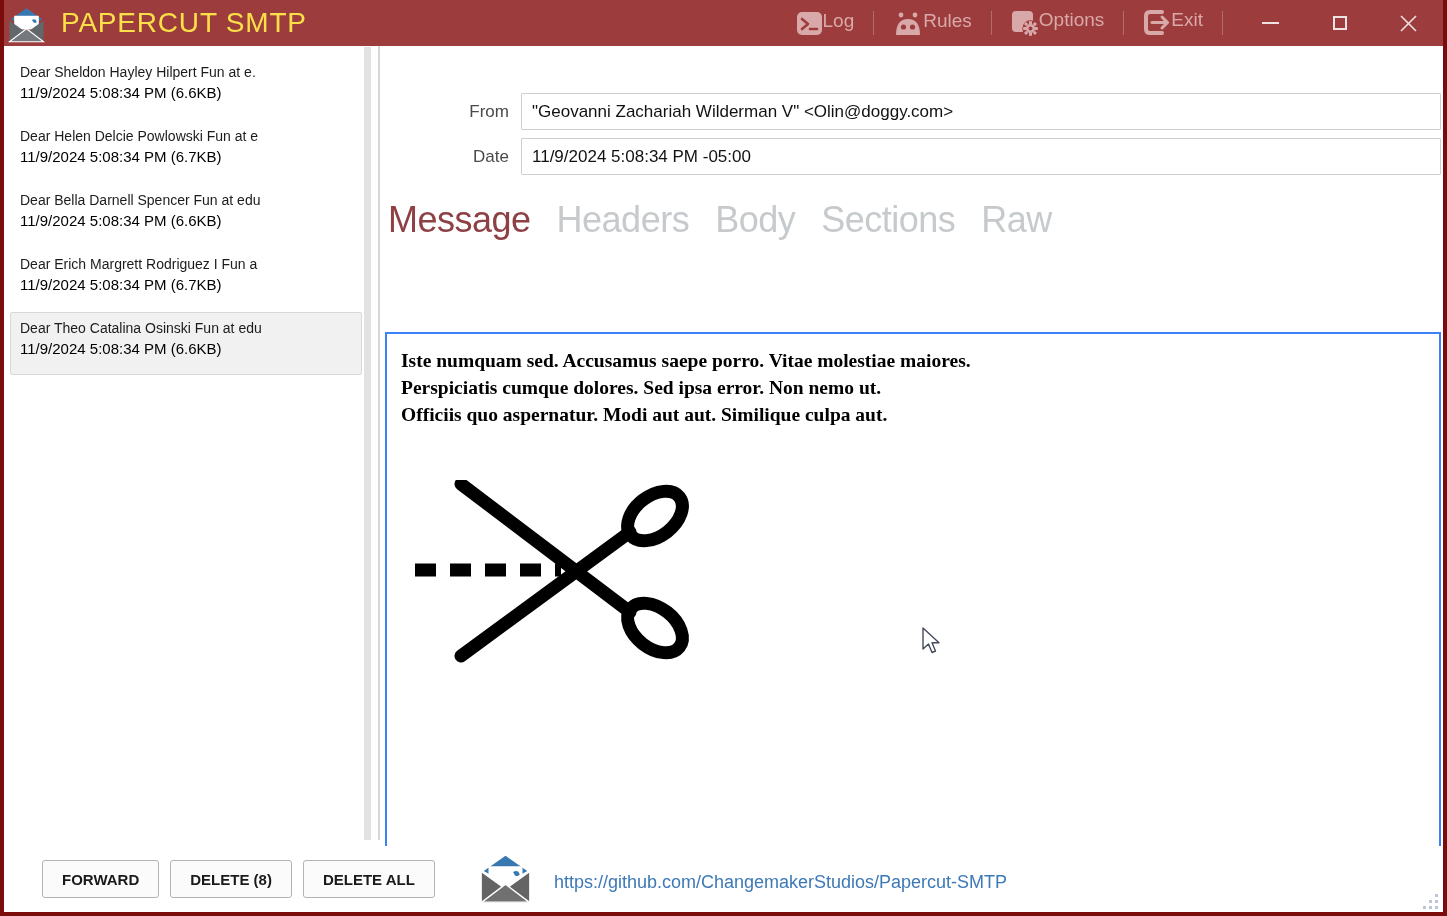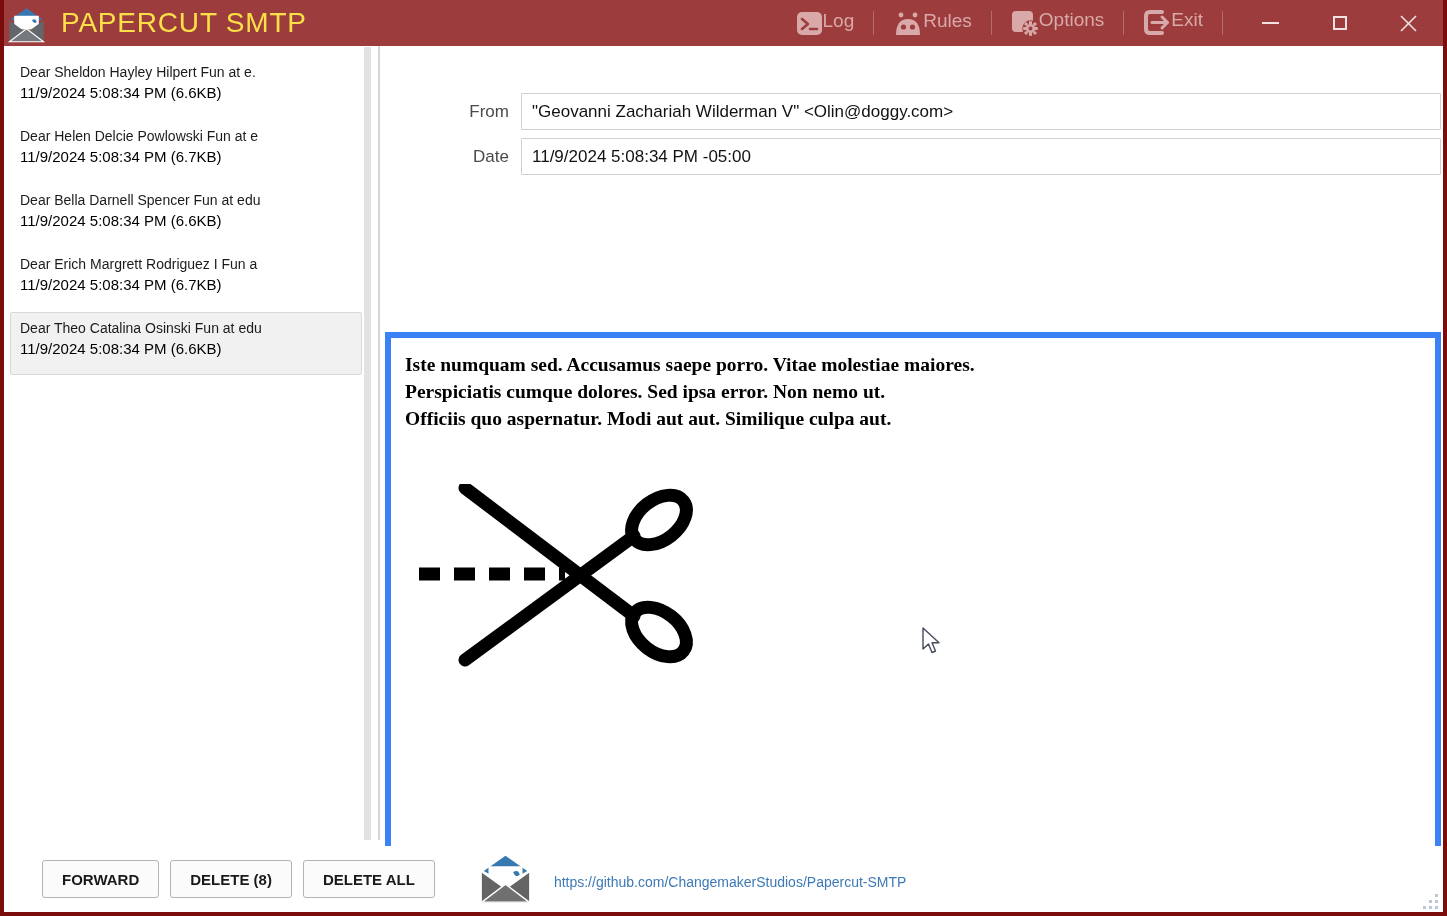--- a/index.html
+++ b/index.html
@@ -39,35 +39,35 @@
   .hdr-row { display:flex; align-items:center; margin-top:8px; }
   .hdr-row:first-child { margin-top:6px; }
   .hdr-label { width:141px; text-align:right; padding-right:12px; color:#4A4A4A; font-size:17px; flex:0 0 auto; }
   .hdr-input { flex:1; margin-right:2px; height:37px; border:1px solid #CFCFCF; border-radius:1px; font-family:"Liberation Sans",sans-serif; font-size:17px; color:#111; padding:0 10px; background:#fff; outline:none; }
   .hdr-input.bold { font-weight:bold; }
 
   .tabs { display:flex; align-items:flex-end; gap:26px; margin:12px 0 0 8px; height:54px; }
   .tab { font-size:36px; font-weight:300; color:#C6CACD; letter-spacing:-0.5px; line-height:1.2; cursor:default; }
   .tab.active { color:#8D4145; }
 
-  .msg-panel { position:absolute; left:5px; top:245px; width:1056px; height:549px; border:6px solid #3b82f6; background:#fff; padding:13px 14px; overflow:hidden; }
+  .msg-panel { position:absolute; left:5px; top:245px; width:1056px; height:549px; border:2px solid #3b82f6; background:#fff; padding:13px 14px; overflow:hidden; }
   .msg-line { font-family:"Liberation Serif", serif; font-weight:bold; font-size:19.5px; line-height:27px; color:#000; }
   .scissors { margin:52px 0 0 10px; }
 
   .cursor { position:absolute; left:921px; top:627px; z-index:60; }
 
   
   .bottombar { position:absolute; left:4px; right:4px; bottom:4px; height:66px; background:#fff; display:flex; align-items:center;padding-left:26px; }
   .action-btn { height:38px; margin-left:11px; padding:0 19px; background:#FBFBFB; border:1px solid #B3B3B3; border-radius:3px; font-family:"Liberation Sans",sans-serif; font-weight:bold; font-size:15px; color:#1A1A1A; }
   .action-btn:first-child { margin-left:12px; }
   .footer-brand { display:flex; align-items:center; margin-left:42px; }
   .footer-logo { width:57px; height:52px; flex:0 0 auto; }
   .footer-text { margin-left:20px; }
   .footer-version { font-size:15.5px; color:#6E6E6E; }
-  .footer-link { font-size:14px; color:#3D79B6; margin-top:6px; cursor:pointer; }
+  .footer-link { font-size:18px; color:#3D79B6; margin-top:6px; cursor:pointer; }
   .resize-grip { position:absolute; right:2px; bottom:0; width:20px; height:18px; }
 </style>
 </head>
 <body>
 
 <div class="window">
 
   <div class="titlebar">
     <svg class="app-logo" viewBox="0 0 60 55">
       <polygon points="30,3 53,19 30,32 7,19" fill="#3878B0"></polygon>
@@ -175,20 +175,27 @@
   <div class="detail">
     <div class="hdr-row">
       <div class="hdr-label">From</div>
       <input class="hdr-input" value="&quot;Geovanni Zachariah Wilderman V&quot; &lt;Olin@doggy.com&gt;" style="">
     </div>
     <div class="hdr-row">
       <div class="hdr-label">Date</div>
       <input class="hdr-input" value="11/9/2024 5:08:34 PM -05:00" style="">
     </div>
 
+    <div class="tabs">
+      <div class="tab active">Message</div>
+      <div class="tab">Headers</div>
+      <div class="tab">Body</div>
+      <div class="tab">Sections</div>
+      <div class="tab">Raw</div>
+    </div>
 
     <div class="msg-panel">
       <div class="msg-line">Iste numquam sed. Accusamus saepe porro. Vitae molestiae maiores.</div>
       <div class="msg-line">Perspiciatis cumque dolores. Sed ipsa error. Non nemo ut.</div>
       <div class="msg-line">Officiis quo aspernatur. Modi aut aut. Similique culpa aut.</div>
 
       <svg class="scissors" width="283" height="183" viewBox="0 0 283 183">
         <line x1="4" y1="90" x2="150" y2="90" stroke="#000" stroke-width="13" stroke-dasharray="21 14"></line>
         <line x1="50" y1="4" x2="219" y2="132" stroke="#000" stroke-width="13" stroke-linecap="round"></line>
         <line x1="50" y1="176" x2="219" y2="52" stroke="#000" stroke-width="13" stroke-linecap="round"></line>

